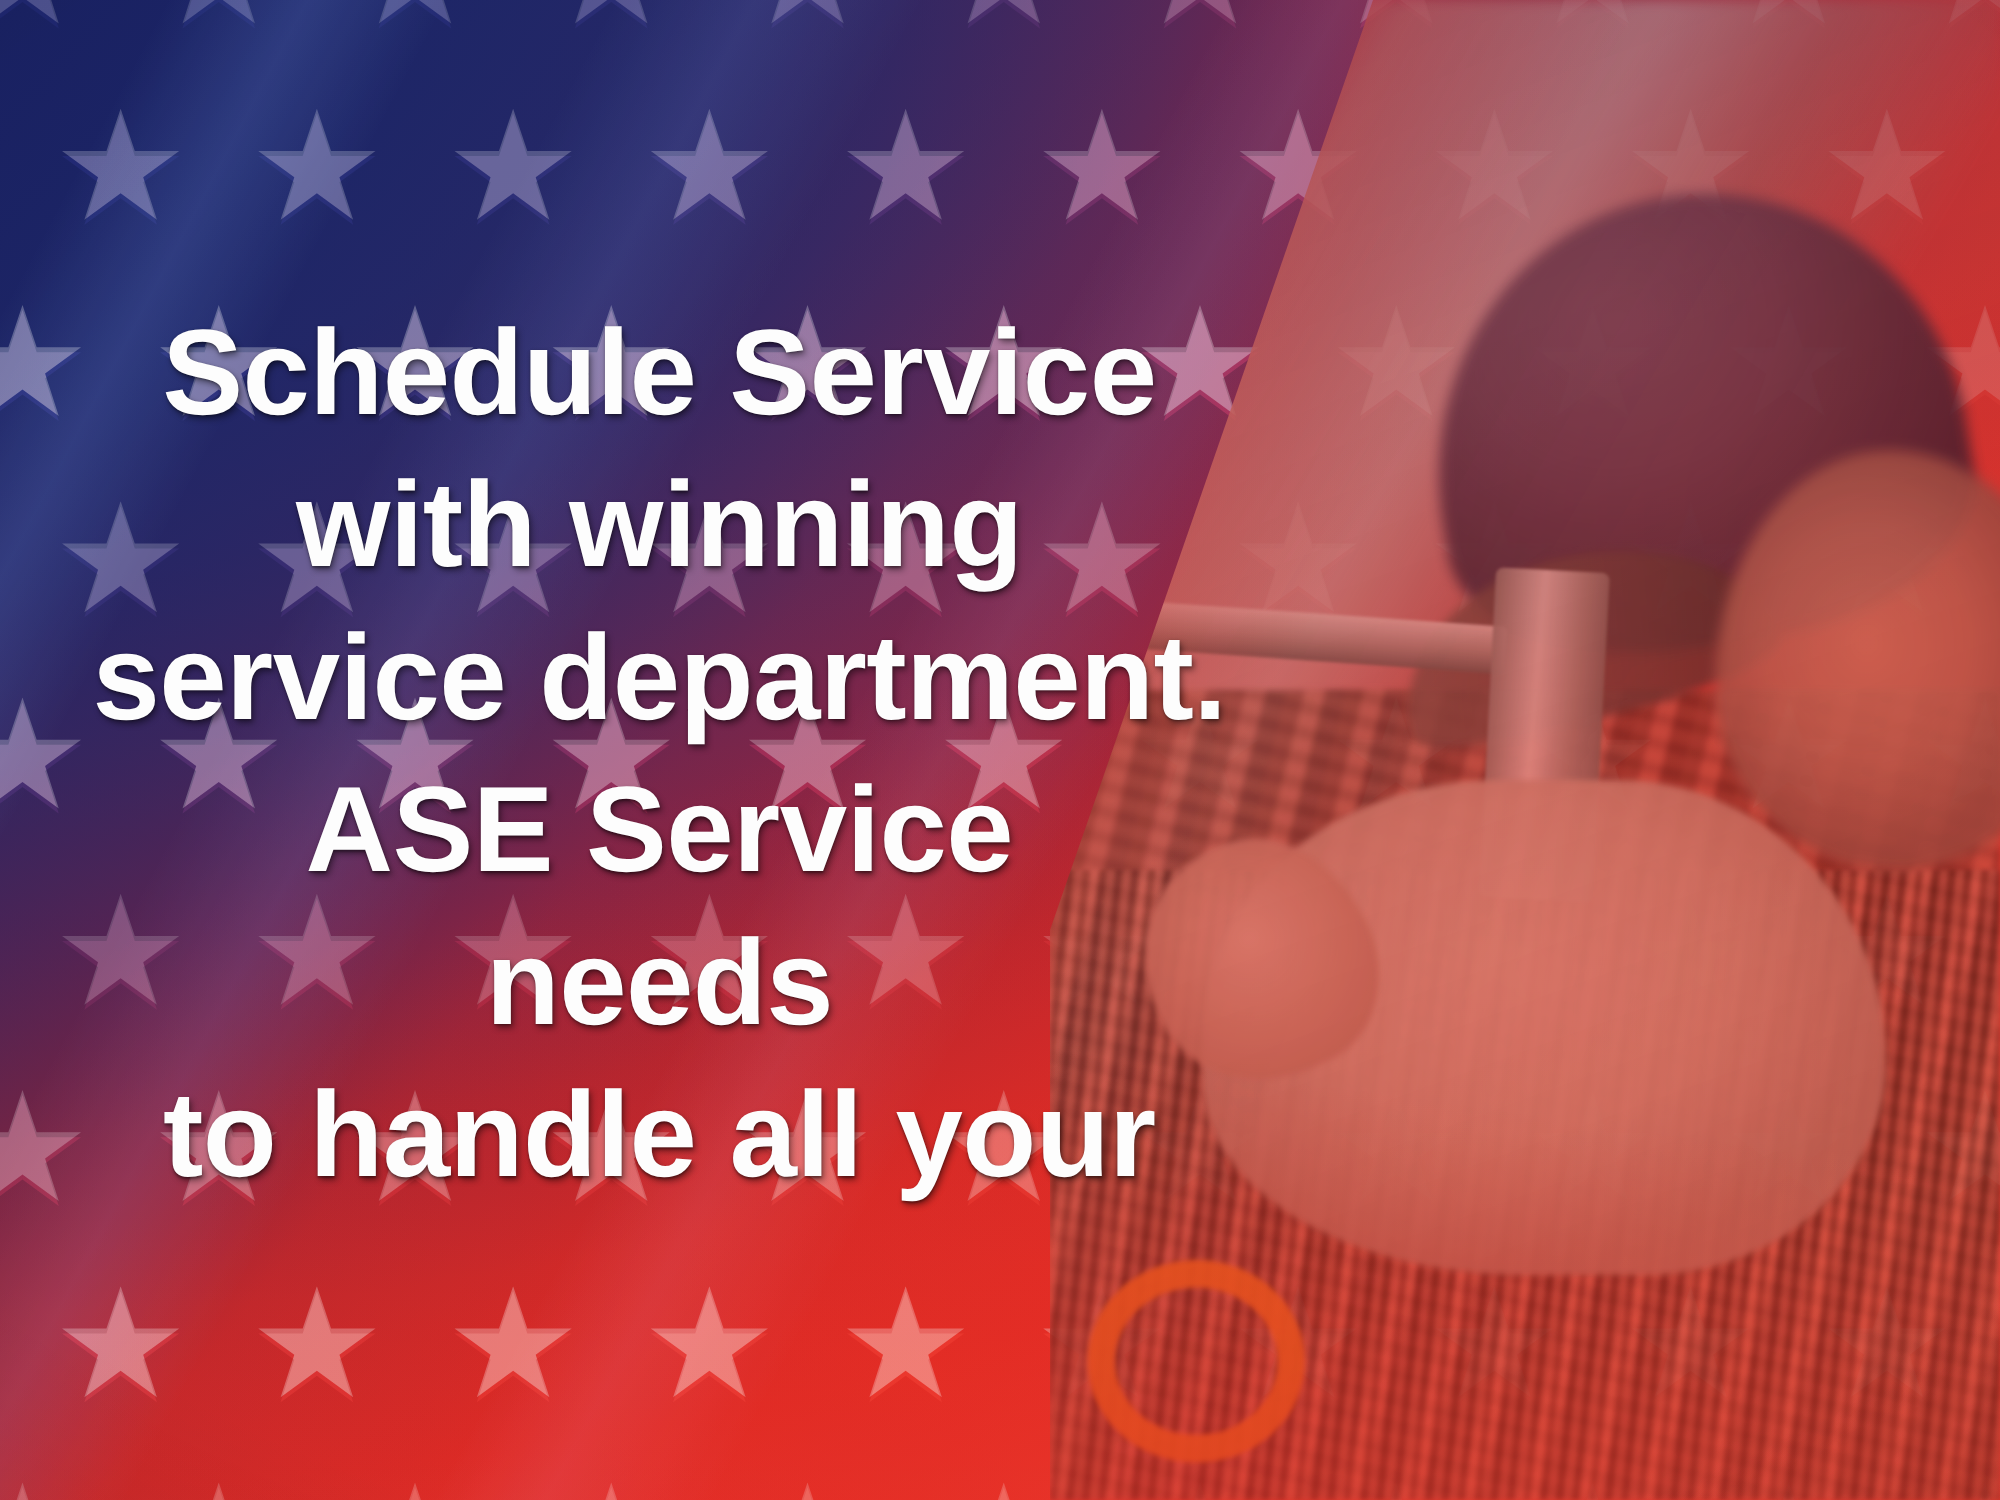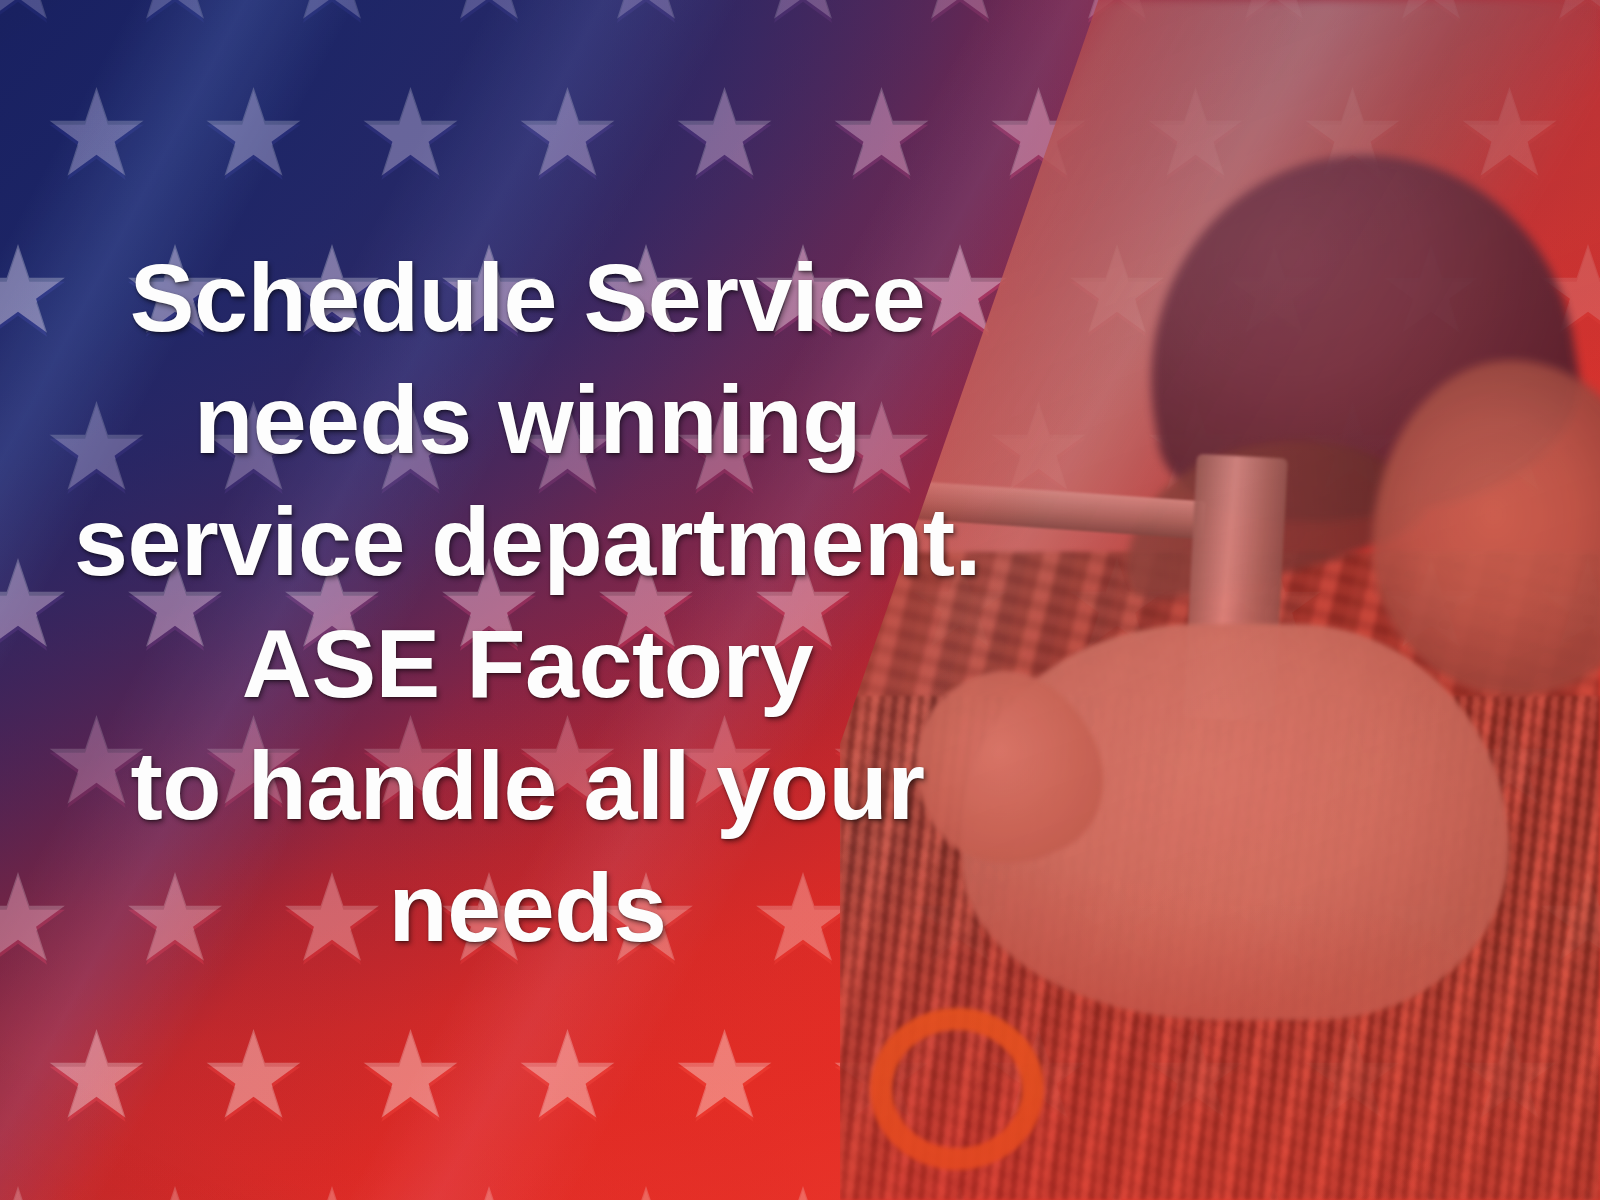--- a/index.html
+++ b/index.html
@@ -474,20 +474,20 @@
     <div class="ph" id="ph-duotone"></div>
     <div class="ph" id="ph-warm"></div>
     <div class="ph" id="ph-feather"></div>
     <div class="ph" id="ph-bottomfade"></div>
   </div>
 
   <div class="layer" id="vignette"></div>
 
   <div id="headline">
     <span class="ln">Schedule Service</span>
-    <span class="ln">needs winning</span>
+    <span class="ln">with winning</span>
     <span class="ln">service department.</span>
-    <span class="ln">ASE Factory</span>
+    <span class="ln">ASE Service</span>
+    <span class="ln">needs</span>
     <span class="ln">to handle all your</span>
-    <span class="ln">needs</span>
   </div>
 
 </div>
 
 </body></html>

